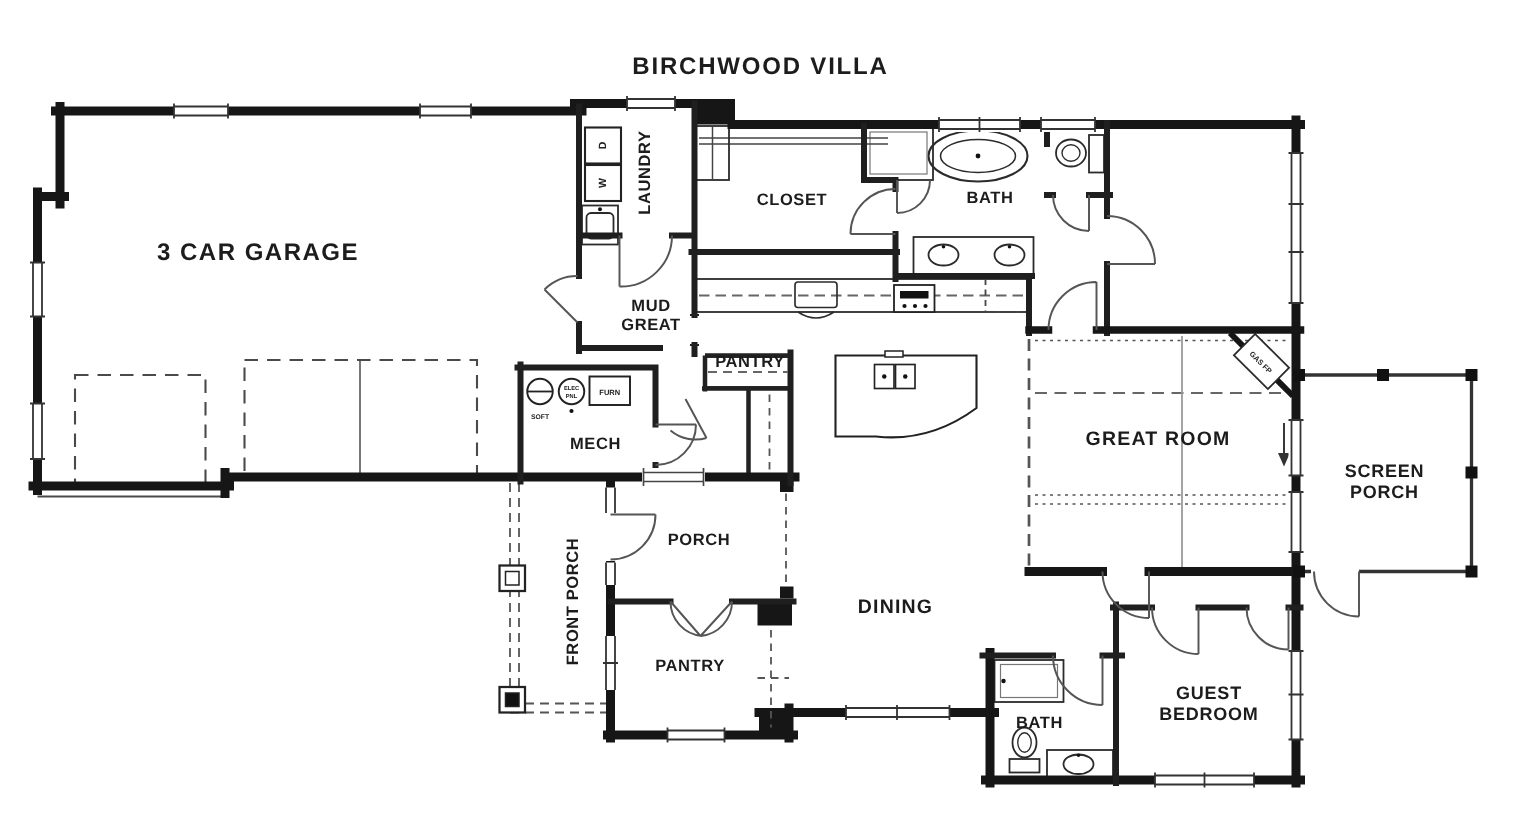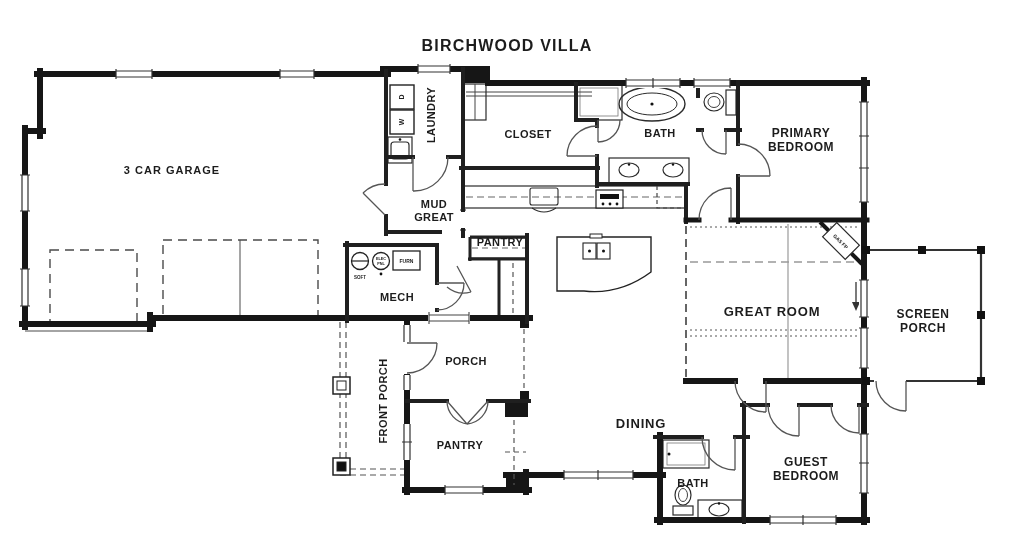--- a/index.html
+++ b/index.html
@@ -4,22 +4,22 @@
 <style>
   html,body{margin:0;padding:0;background:#ffffff;}
   #stage{position:relative;width:1024px;height:543px;background:#ffffff;overflow:hidden;
          font-family:"Liberation Sans",sans-serif;}
   #plan-svg{position:absolute;left:0;top:0;}
   .lbl{position:absolute;transform:translate(-50%,-50%);font-weight:700;color:#1c1c1c;
        text-align:center;line-height:1.18;letter-spacing:.4px;white-space:normal;}
   .lbl.nowrap{white-space:nowrap;}
   .vert{transform:translate(-50%,-50%) rotate(-90deg);white-space:nowrap;}
   .t21{font-size:16px;letter-spacing:1.2px;}
-  .t16{font-size:11px;letter-spacing:1px;}
-  .t13{font-size:13px;letter-spacing:.8px;margin-top:20px;}
+  .t16{font-size:16px;letter-spacing:1px;}
+  .t13{font-size:13px;letter-spacing:.8px;}
   .t12{font-size:12px;letter-spacing:.5px;}
   .t11{font-size:11px;letter-spacing:.4px;}
   svg text{font-family:"Liberation Sans",sans-serif;font-weight:700;fill:#222;}
 </style>
 </head>
 <body>
 
 <div id="stage">
 
 <svg id="plan-svg" width="1024" height="543" viewBox="0 0 1024 543">
@@ -306,24 +306,23 @@
 </svg>
 
   <div class="lbl t21 nowrap" style="left:507px;top:46px;">BIRCHWOOD VILLA</div>
 
   <div class="lbl t16 nowrap" style="left:172px;top:170px;">3 CAR GARAGE</div>
   <div class="lbl t11 vert" style="left:431px;top:115px;">LAUNDRY</div>
   <div class="lbl t11" style="left:434px;top:211px;width:48px;">MUD GREAT</div>
   <div class="lbl t11 nowrap" style="left:500px;top:220px;margin-top:22px;">PANTRY</div>
   <div class="lbl t11 nowrap" style="left:528px;top:134px;">CLOSET</div>
   <div class="lbl t11 nowrap" style="left:660px;top:133px;">BATH</div>
-  <div class="lbl t12" style="left:801px;top:140px;width:95px;">PRIMARY BEDROOM</div>
   <div class="lbl t11 nowrap" style="left:392px;top:297px;padding-left:10px;">MECH</div>
   <div class="lbl t11 nowrap" style="left:466px;top:361px;">PORCH</div>
   <div class="lbl t11 vert" style="left:383px;top:401px;">FRONT PORCH</div>
   <div class="lbl t11 nowrap" style="left:460px;top:445px;">PANTRY</div>
-  <div class="lbl t13 nowrap" style="left:620px;top:404px;padding-left:42px;">DINING</div>
+  <div class="lbl t13 nowrap" style="left:576px;top:404px;padding-left:42px;">DINING</div>
   <div class="lbl t13 nowrap" style="left:772px;top:292px;">GREAT ROOM</div>
   <div class="lbl t12" style="left:923px;top:321px;width:84px;">SCREEN PORCH</div>
   <div class="lbl t12" style="left:806px;top:469px;width:92px;">GUEST BEDROOM</div>
   <div class="lbl t11 nowrap" style="left:693px;top:483px;">BATH</div>
 
 </div>
 
 </body></html>

